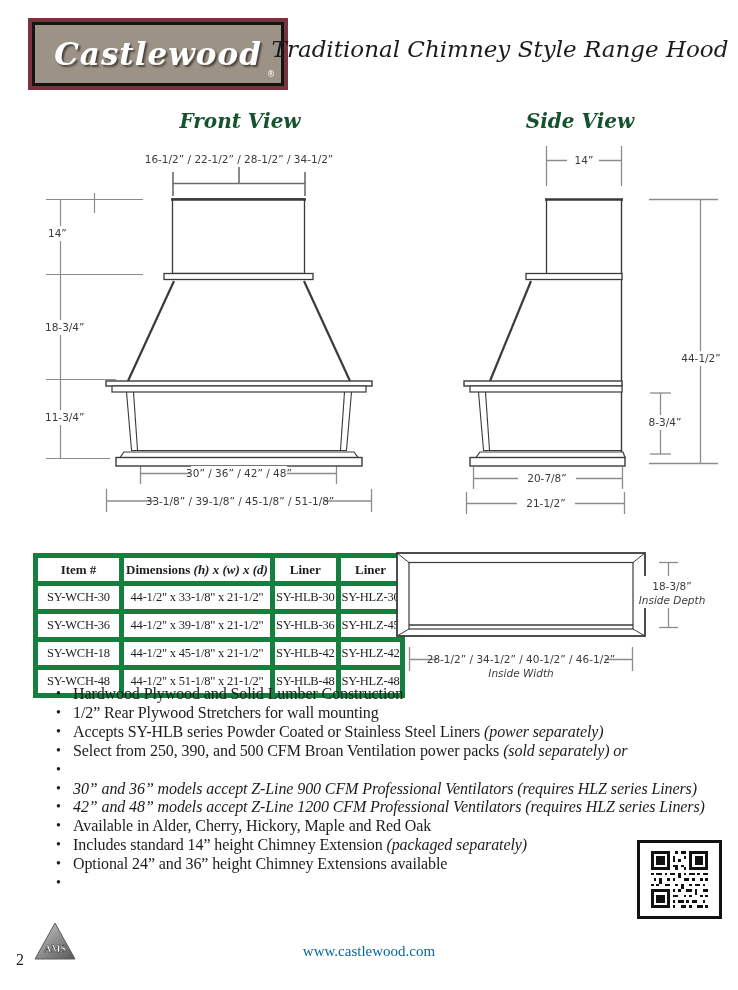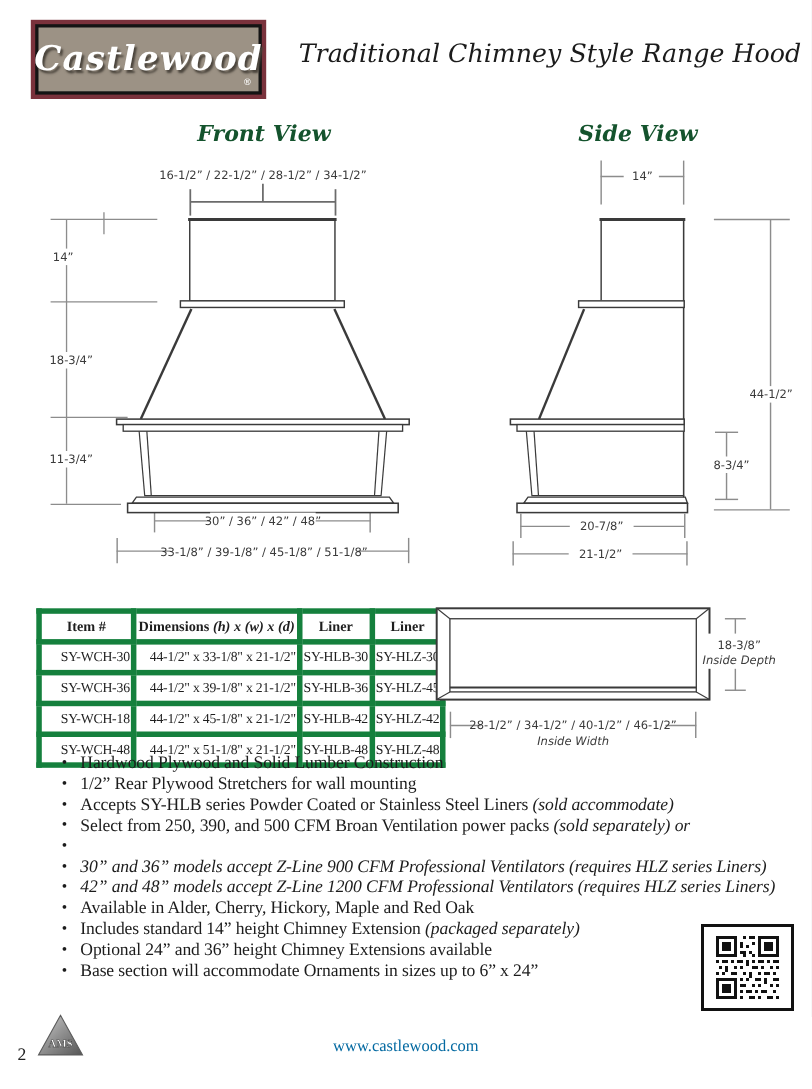--- a/index.html
+++ b/index.html
@@ -1,20 +1,20 @@
 <!DOCTYPE html>
 <html><head>
 <meta charset="utf-8">
 <style>
   html,body{margin:0;padding:0;background:#e8e8e8;}
   .page{position:relative;width:738px;height:990px;background:#ffffff;overflow:hidden;
         font-family:"Liberation Serif",serif;color:#1e1e1e;}
 
   
-  .logo-outer{position:absolute;left:28px;top:18px;width:214px;height:72px;
+  .logo-outer{position:absolute;left:28px;top:18px;width:260px;height:72px;
               background:#7a323c;padding:0;box-sizing:border-box;}
   .logo-black{position:absolute;left:4px;top:4px;right:4px;bottom:4px;background:#141414;}
   .logo-inner{position:absolute;left:3px;top:3px;right:3px;bottom:3px;background:#9c9285;
               display:flex;align-items:center;justify-content:center;}
   .logo-text{font-family:"DejaVu Serif",serif;font-style:italic;font-weight:bold;
              font-size:31px;color:#ffffff;text-shadow:2px 2px 2px #4a443c;letter-spacing:1px;}
   .logo-reg{position:absolute;right:6px;bottom:4px;font-size:8px;color:#ffffff;font-family:"DejaVu Sans",sans-serif;}
   .page-title{position:absolute;left:270px;top:36px;width:460px;text-align:center;
               font-family:"DejaVu Serif",serif;font-style:italic;font-weight:normal;
               font-size:23px;color:#1b1b1b;}
@@ -29,21 +29,21 @@
   #drawings{left:0;top:0;width:738px;height:530px;}
   #inside-drawing{left:390px;top:545px;width:348px;height:148px;}
   .dim{font-family:"DejaVu Sans",sans-serif;font-size:10.5px;fill:#3b3b3b;}
   .dimi{font-family:"DejaVu Sans",sans-serif;font-size:10.5px;font-style:italic;fill:#3b3b3b;}
 
   
   .spec-table{position:absolute;left:33px;top:553px;border-collapse:collapse;
               font-family:"Liberation Serif",serif;background:#fff;}
   .spec-table th,.spec-table td{border:5px solid #15803d;text-align:center;white-space:nowrap;}
   .spec-table th{font-size:13px;font-weight:bold;padding:4px 2px 3px 2px;}
-  .spec-table td{font-size:12.5px;letter-spacing:-0.2px;padding:2px 1px;height:19px;text-align:right;}
+  .spec-table td{font-size:12.5px;letter-spacing:-0.2px;padding:2px 1px;height:19px;}
   .spec-table .ital{font-style:italic;}
 
   
   .features{position:absolute;left:40px;top:685px;width:676px;margin:0;padding:0;list-style:none;}
   .features li{display:flex;line-height:18.9px;font-size:16px;letter-spacing:-0.1px;color:#1c1c1c;}
   .features .blt{width:13px;margin-left:12px;margin-right:8px;text-align:center;font-size:14px;}
   .features em{font-style:italic;}
 
   
   .qr-wrap{position:absolute;left:637px;top:840px;width:85px;height:79px;}
@@ -255,21 +255,21 @@
     <li>
         <span class="blt">•</span>
         <span><span>Hardwood Plywood and Solid Lumber Construction</span><em></em></span>
       </li>
     <li>
         <span class="blt">•</span>
         <span><span>1/2” Rear Plywood Stretchers for wall mounting</span><em></em></span>
       </li>
     <li>
         <span class="blt">•</span>
-        <span><span>Accepts SY-HLB series Powder Coated or Stainless Steel Liners </span><em>(sold accommodate)</em></span>
+        <span><span>Accepts SY-HLB series Powder Coated or Stainless Steel Liners </span><em>(power separately)</em></span>
       </li>
     <li>
         <span class="blt">•</span>
         <span><span>Select from 250, 390, and 500 CFM Broan Ventilation power packs </span><em>(sold separately) or</em></span>
       </li>
     <li>
         <span class="blt">•</span>
       </li>
     <li>
         <span class="blt">•</span>
@@ -286,21 +286,20 @@
     <li>
         <span class="blt">•</span>
         <span><span>Includes standard 14” height Chimney Extension </span><em>(packaged separately)</em></span>
       </li>
     <li>
         <span class="blt">•</span>
         <span><span>Optional 24” and 36” height Chimney Extensions available</span><em></em></span>
       </li>
     <li>
         <span class="blt">•</span>
-        <span><span>Base section will accommodate Ornaments in sizes up to 6” x 24”</span><em></em></span>
       </li>
   </ul>
 
   <div class="qr-wrap">
     <svg width="85" height="79" viewBox="0 0 85 79" shape-rendering="crispEdges">
       <rect x="1.5" y="1.5" width="82" height="76" fill="#ffffff" stroke="#111111" stroke-width="2.5"></rect>
       <g transform="translate(14,11) scale(2.72)" fill="#111111">
         <path d="M0 0h7v7h-7z" fill="#111"></path>
           <path d="M1 1h5v5h-5z" fill="#fff"></path>
           <path d="M2 2h3v3h-3z" fill="#111"></path>

